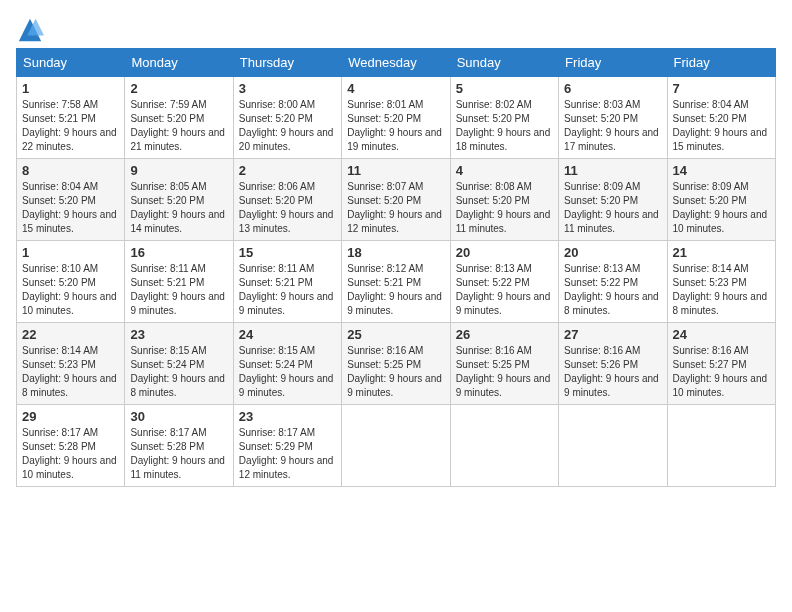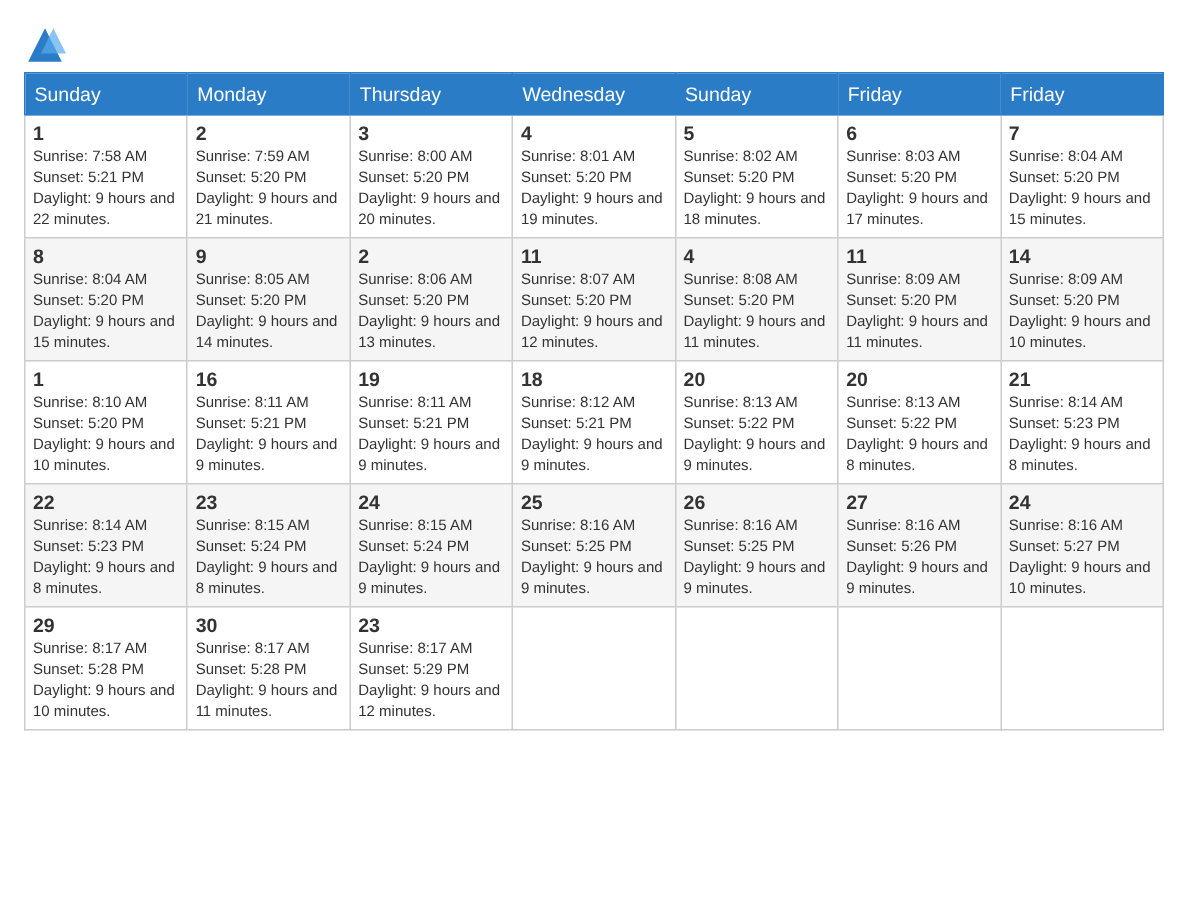--- a/index.html
+++ b/index.html
@@ -140,21 +140,21 @@
         <td><span class="day-num">9</span><span class="day-info">Sunrise: 8:05 AM<br>Sunset: 5:20 PM<br>Daylight: 9 hours and 14 minutes.</span></td>
         <td><span class="day-num">2</span><span class="day-info">Sunrise: 8:06 AM<br>Sunset: 5:20 PM<br>Daylight: 9 hours and 13 minutes.</span></td>
         <td><span class="day-num">11</span><span class="day-info">Sunrise: 8:07 AM<br>Sunset: 5:20 PM<br>Daylight: 9 hours and 12 minutes.</span></td>
         <td><span class="day-num">4</span><span class="day-info">Sunrise: 8:08 AM<br>Sunset: 5:20 PM<br>Daylight: 9 hours and 11 minutes.</span></td>
         <td><span class="day-num">11</span><span class="day-info">Sunrise: 8:09 AM<br>Sunset: 5:20 PM<br>Daylight: 9 hours and 11 minutes.</span></td>
         <td><span class="day-num">14</span><span class="day-info">Sunrise: 8:09 AM<br>Sunset: 5:20 PM<br>Daylight: 9 hours and 10 minutes.</span></td>
       </tr>
       <tr>
         <td><span class="day-num">1</span><span class="day-info">Sunrise: 8:10 AM<br>Sunset: 5:20 PM<br>Daylight: 9 hours and 10 minutes.</span></td>
         <td><span class="day-num">16</span><span class="day-info">Sunrise: 8:11 AM<br>Sunset: 5:21 PM<br>Daylight: 9 hours and 9 minutes.</span></td>
-        <td><span class="day-num">19</span><span class="day-info">Sunrise: 8:11 AM<br>Sunset: 5:21 PM<br>Daylight: 9 hours and 9 minutes.</span></td>
+        <td><span class="day-num">15</span><span class="day-info">Sunrise: 8:11 AM<br>Sunset: 5:21 PM<br>Daylight: 9 hours and 9 minutes.</span></td>
         <td><span class="day-num">18</span><span class="day-info">Sunrise: 8:12 AM<br>Sunset: 5:21 PM<br>Daylight: 9 hours and 9 minutes.</span></td>
         <td><span class="day-num">20</span><span class="day-info">Sunrise: 8:13 AM<br>Sunset: 5:22 PM<br>Daylight: 9 hours and 9 minutes.</span></td>
         <td><span class="day-num">20</span><span class="day-info">Sunrise: 8:13 AM<br>Sunset: 5:22 PM<br>Daylight: 9 hours and 8 minutes.</span></td>
         <td><span class="day-num">21</span><span class="day-info">Sunrise: 8:14 AM<br>Sunset: 5:23 PM<br>Daylight: 9 hours and 8 minutes.</span></td>
       </tr>
       <tr>
         <td><span class="day-num">22</span><span class="day-info">Sunrise: 8:14 AM<br>Sunset: 5:23 PM<br>Daylight: 9 hours and 8 minutes.</span></td>
         <td><span class="day-num">23</span><span class="day-info">Sunrise: 8:15 AM<br>Sunset: 5:24 PM<br>Daylight: 9 hours and 8 minutes.</span></td>
         <td><span class="day-num">24</span><span class="day-info">Sunrise: 8:15 AM<br>Sunset: 5:24 PM<br>Daylight: 9 hours and 9 minutes.</span></td>
         <td><span class="day-num">25</span><span class="day-info">Sunrise: 8:16 AM<br>Sunset: 5:25 PM<br>Daylight: 9 hours and 9 minutes.</span></td>

